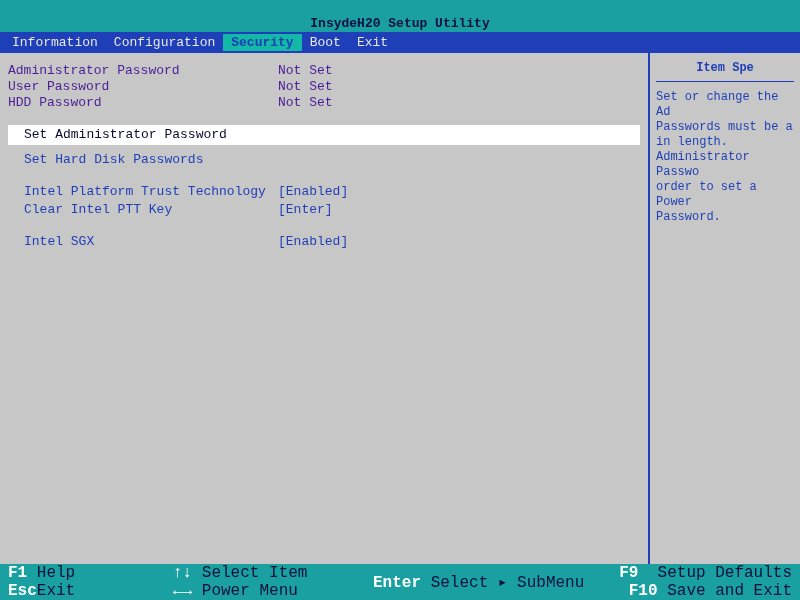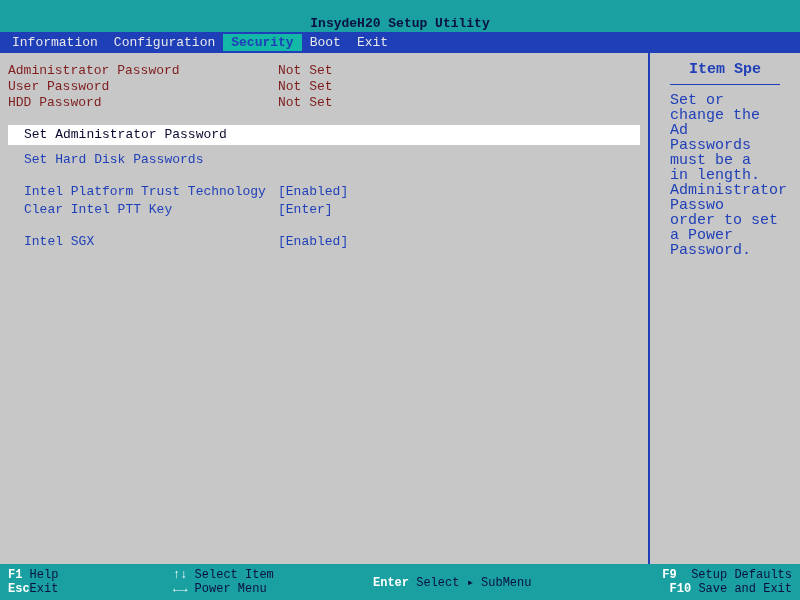--- a/index.html
+++ b/index.html
@@ -46,34 +46,34 @@
     border-top: 1px solid #1f3fb8;
   }
   .main-pane {
     flex: 1;
     padding: 10px 8px;
     position: relative;
     border-right: 2px solid #1f3fb8;
   }
   .help-pane {
     width: 150px;
-    padding: 8px 20px;
+    padding: 8px 6px;
     color: #1f3fb8;
-    font-size: 15px;
+    font-size: 12px;
   }
   .help-title {
     text-align: center;
     font-weight: bold;
     margin-bottom: 8px;
     border-bottom: 1px solid #1f3fb8;
     padding-bottom: 6px;
   }
   .status-row {
     display: flex;
-    color: #7f1d1d;
+    color: #4c1d95;
     line-height: 16px;
   }
   .status-label { width: 270px; }
   .status-value { }
   .spacer { height: 14px; }
   .option {
     color: #1f3fb8;
     line-height: 18px;
     display: flex;
     cursor: pointer;
@@ -83,21 +83,21 @@
     color: #0a0a30;
     padding: 1px 0;
   }
   .option .opt-label { width: 270px; padding-left: 16px; }
   .option .opt-value { color: #1f3fb8; }
   .footer {
     background: #1aa0a0;
     color: #0a1040;
     height: 36px;
     display: flex;
-    font-size: 12px;
+    font-size: 16px;
   }
   .footer-col {
     display: flex;
     flex-direction: column;
     justify-content: center;
     padding: 2px 8px;
   }
   .footer-col.c1 { width: 165px; }
   .footer-col.c2 { width: 200px; }
   .footer-col.c3 { width: 245px; }

